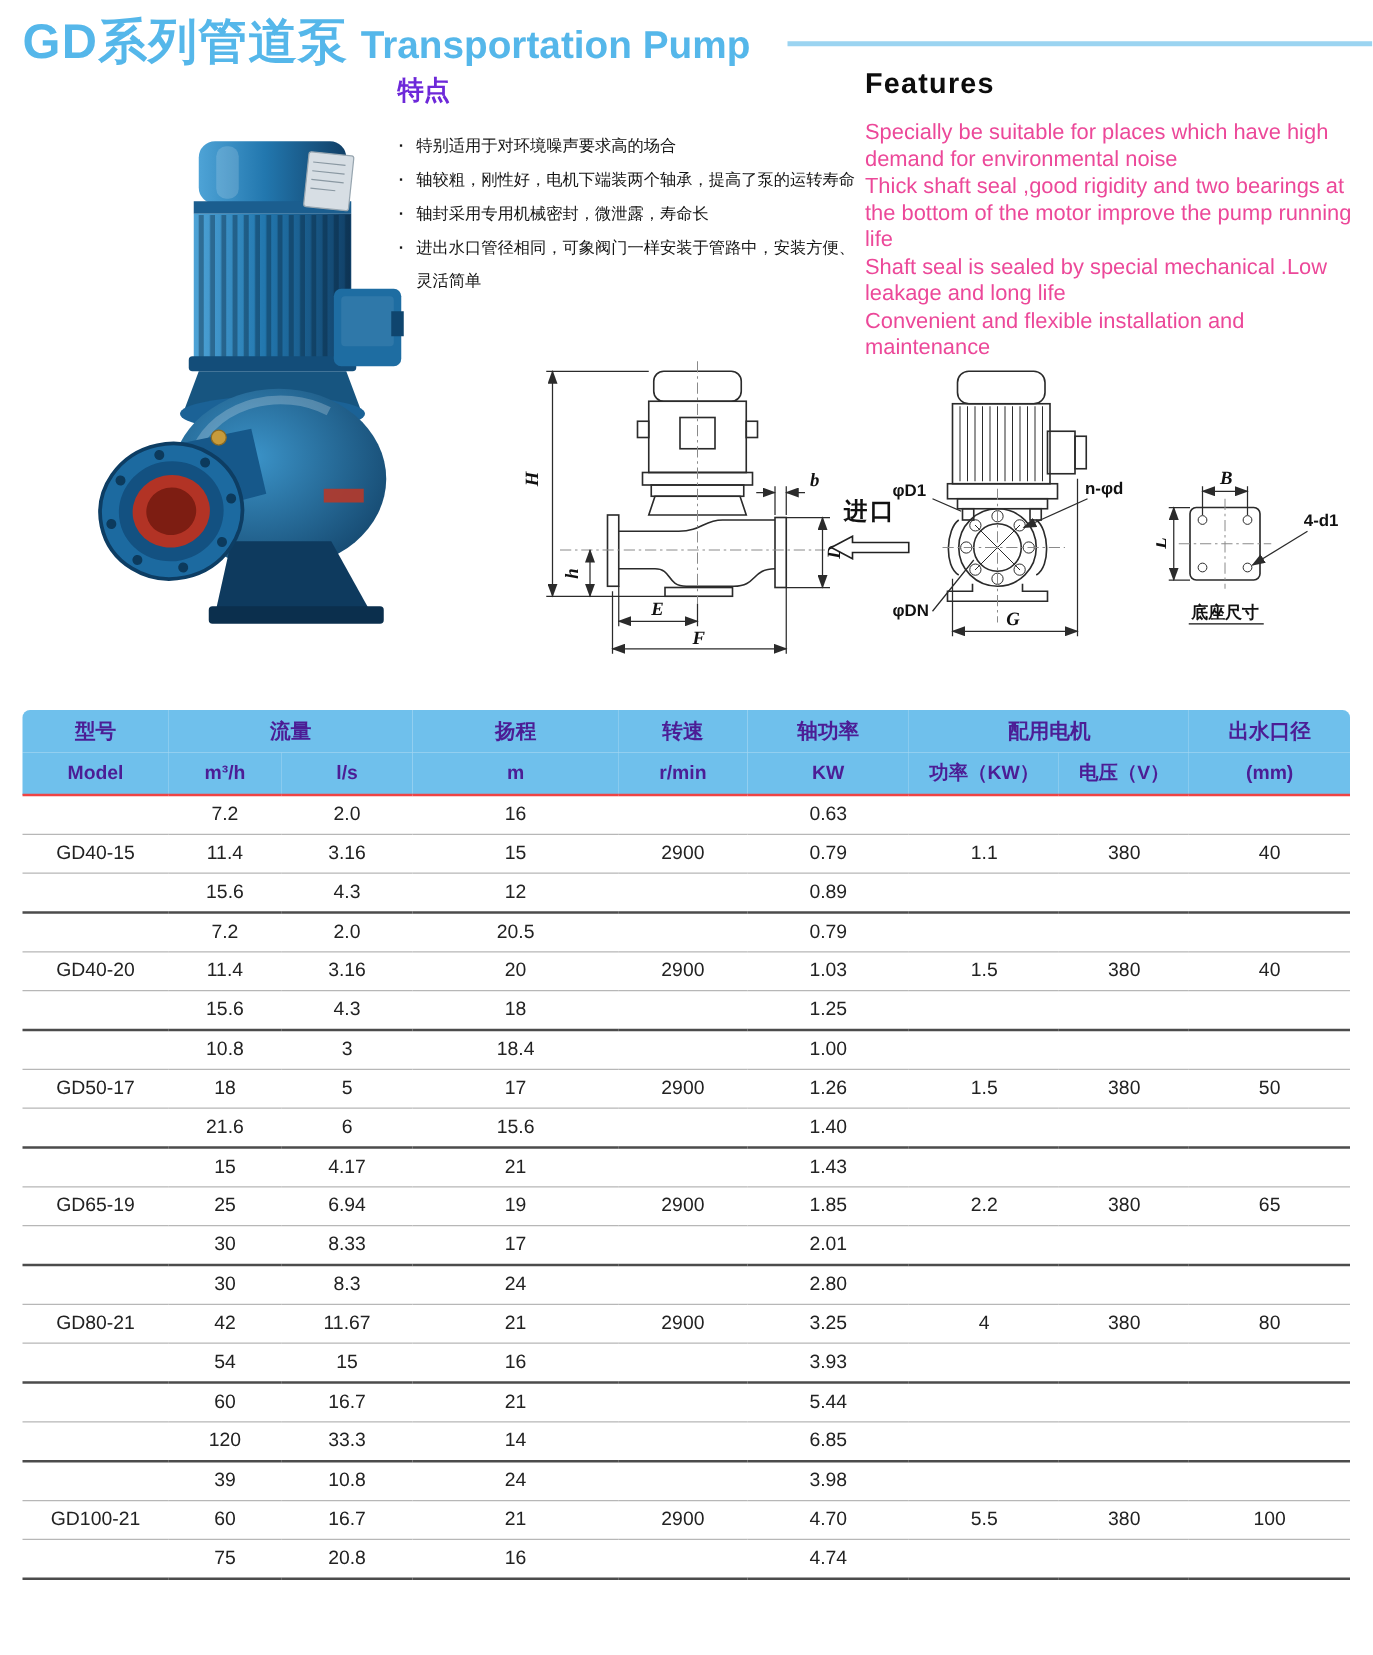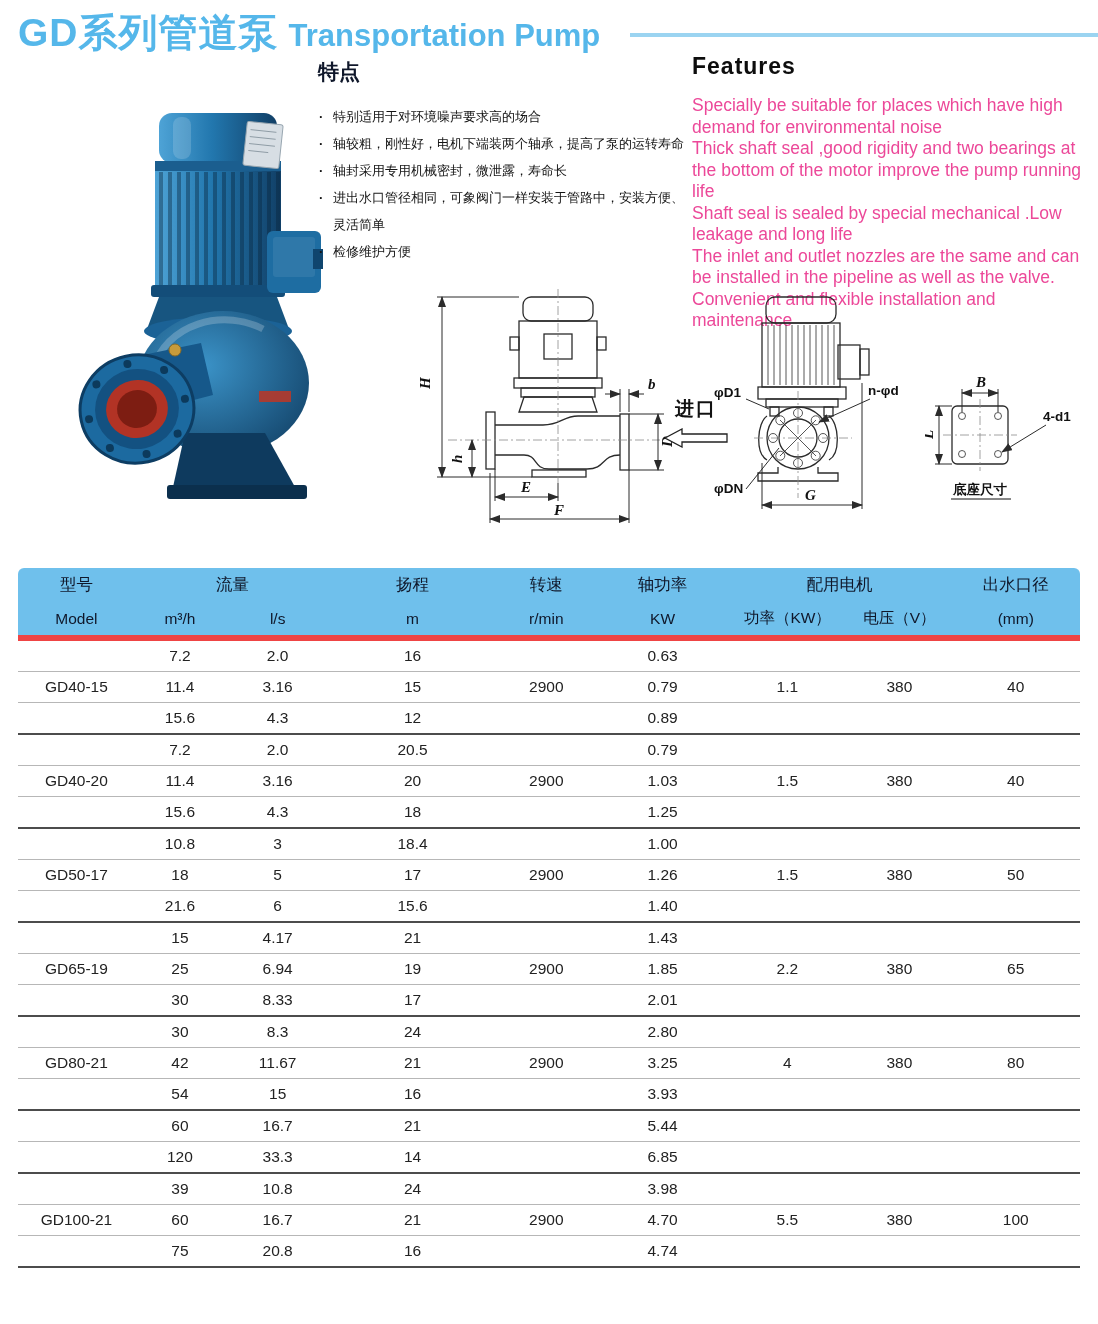--- a/index.html
+++ b/index.html
@@ -7,21 +7,21 @@
         font-family:"Liberation Sans","DejaVu Sans",sans-serif;color:#1a1a1a;}
 
   
   .title{position:absolute;left:18px;top:6px;white-space:nowrap;}
   .title .cn{font-size:39px;font-weight:bold;color:#55b7ea;letter-spacing:1px;}
   .title .en{font-size:31px;font-weight:bold;color:#55b7ea;margin-left:10px;}
   .title-rule{position:absolute;left:630px;right:0;top:33px;height:4px;background:#9bd4f1;}
 
   
   .features-cn{position:absolute;left:318px;top:58px;width:374px;}
-  .features-cn .hd{font-size:21px;font-weight:bold;color:#0f172a;margin:0 0 17px 0;}
+  .features-cn .hd{font-size:21px;font-weight:bold;color:#6d28d9;margin:0 0 17px 0;}
   .features-cn .item{position:relative;padding-left:15px;font-size:13px;line-height:27px;color:#141414;}
   .features-cn .item::before{content:"·";position:absolute;left:1px;top:0;font-weight:bold;}
 
   .features-en{position:absolute;left:692px;top:53px;width:404px;}
   .features-en .hd{font-size:23px;font-weight:bold;color:#0d0d0d;letter-spacing:1px;margin:0 0 15px 0;}
   .features-en .line{font-size:17.5px;line-height:21.5px;color:#ec4899;}
 
   
   .drawing{position:absolute;}
   .inlet{position:absolute;left:657px;top:396px;width:78px;text-align:center;}
@@ -30,23 +30,23 @@
                font-family:"Liberation Serif",serif;}
   svg text.lbl{font-size:13.5px;font-weight:bold;fill:#111;}
   svg text.cap{font-size:13.5px;font-weight:bold;fill:#111;}
   .ln{stroke:#2b2b2b;stroke-width:1.3;fill:none;}
   .thin{stroke:#2b2b2b;stroke-width:.8;fill:none;}
   .dl{stroke:#2b2b2b;stroke-width:1;fill:none;}
   .cl{stroke:#8a8a8a;stroke-width:.8;fill:none;stroke-dasharray:9 3 2 3;}
 
   
   table.spec{position:absolute;left:18px;top:568px;width:1062px;border-collapse:collapse;table-layout:fixed;}
-  table.spec th{background:#6fc0ec;color:#0f172a;font-weight:normal;padding:0;}
+  table.spec th{background:#6fc0ec;color:#4c1d95;font-weight:bold;padding:0;}
   table.spec tr.h1 th{font-size:16.5px;height:34px;}
-  table.spec tr.h2 th{font-size:15.5px;height:33px;border-bottom:6px solid #ef4444;margin-left:24px;}
+  table.spec tr.h2 th{font-size:15.5px;height:33px;border-bottom:2px solid #ef4444;margin-left:24px;}
   table.spec tr.h1 th:first-child{border-top-left-radius:6px;}
   table.spec tr.h1 th:last-child{border-top-right-radius:6px;}
   table.spec td{height:30px;padding:0;text-align:center;font-size:15.5px;color:#222;}
   table.spec tbody tr.sub td{border-bottom:1px solid #b7b7b7;}
   table.spec tbody tr.end td{border-bottom:2px solid #4c4c4c;}
 </style>
 </head>
 <body>
 
 <div class="page">
@@ -128,29 +128,27 @@
       </g>
     </g>
   </svg>
 
   <div class="features-cn">
     <div class="hd">特点</div>
     <div class="item">特别适用于对环境噪声要求高的场合</div>
     <div class="item">轴较粗，刚性好，电机下端装两个轴承，提高了泵的运转寿命</div>
     <div class="item">轴封采用专用机械密封，微泄露，寿命长</div>
     <div class="item">进出水口管径相同，可象阀门一样安装于管路中，安装方便、灵活简单</div>
-    <div class="item">检修维护方便</div>
   </div>
 
   <div class="features-en">
     <div class="hd">Features</div>
     <div class="line">Specially be suitable for places which have high demand for environmental noise</div>
     <div class="line">Thick shaft seal ,good rigidity and two bearings at the bottom of the motor improve the pump running life</div>
     <div class="line">Shaft seal is sealed by special mechanical .Low leakage and long life</div>
-    <div class="line">The inlet and outlet nozzles are the same and can be installed in the pipeline as well as the valve.</div>
     <div class="line">Convenient and flexible installation and maintenance</div>
   </div>
 
   <svg class="drawing" style="left:420px;top:285px" width="255" height="252" viewBox="0 0 255 252">
     <g class="ln">
       <rect x="103" y="12" width="70" height="24" rx="8"></rect>
       <rect x="99" y="36" width="78" height="57"></rect>
       <rect x="124" y="49" width="28" height="25"></rect>
       <rect x="90" y="52" width="9" height="13"></rect>
         <rect x="177" y="52" width="9" height="13"></rect>

